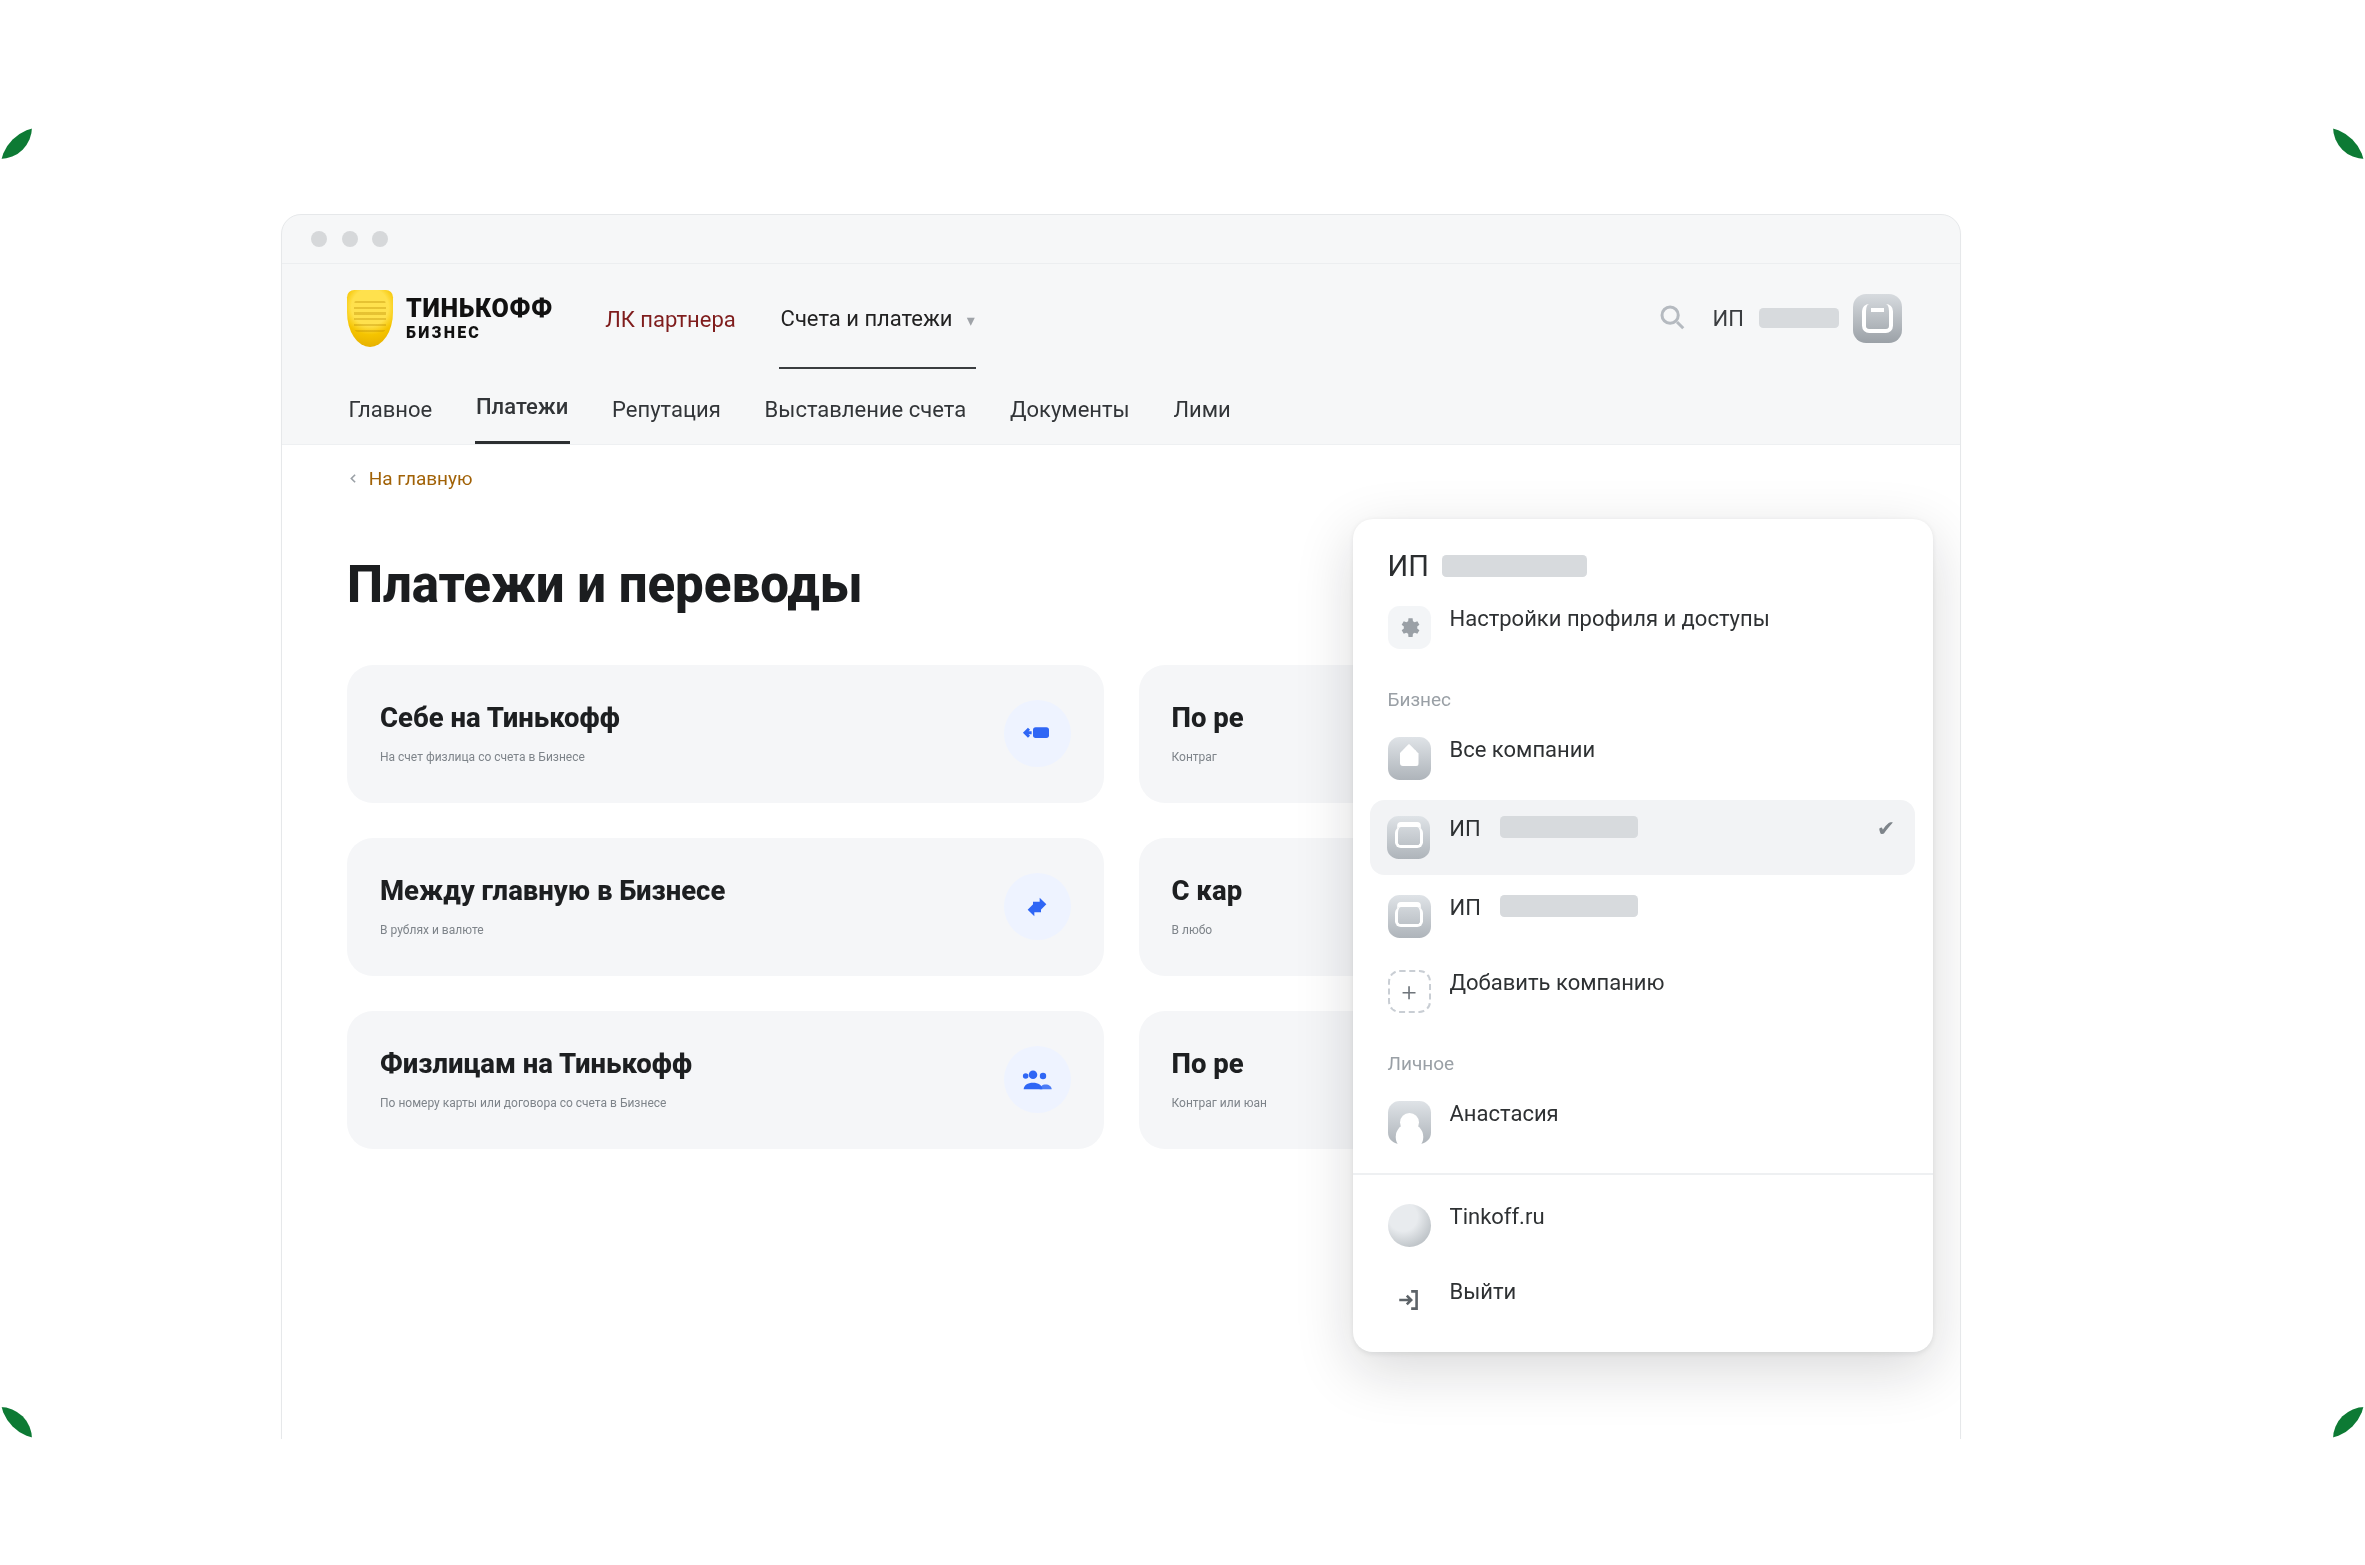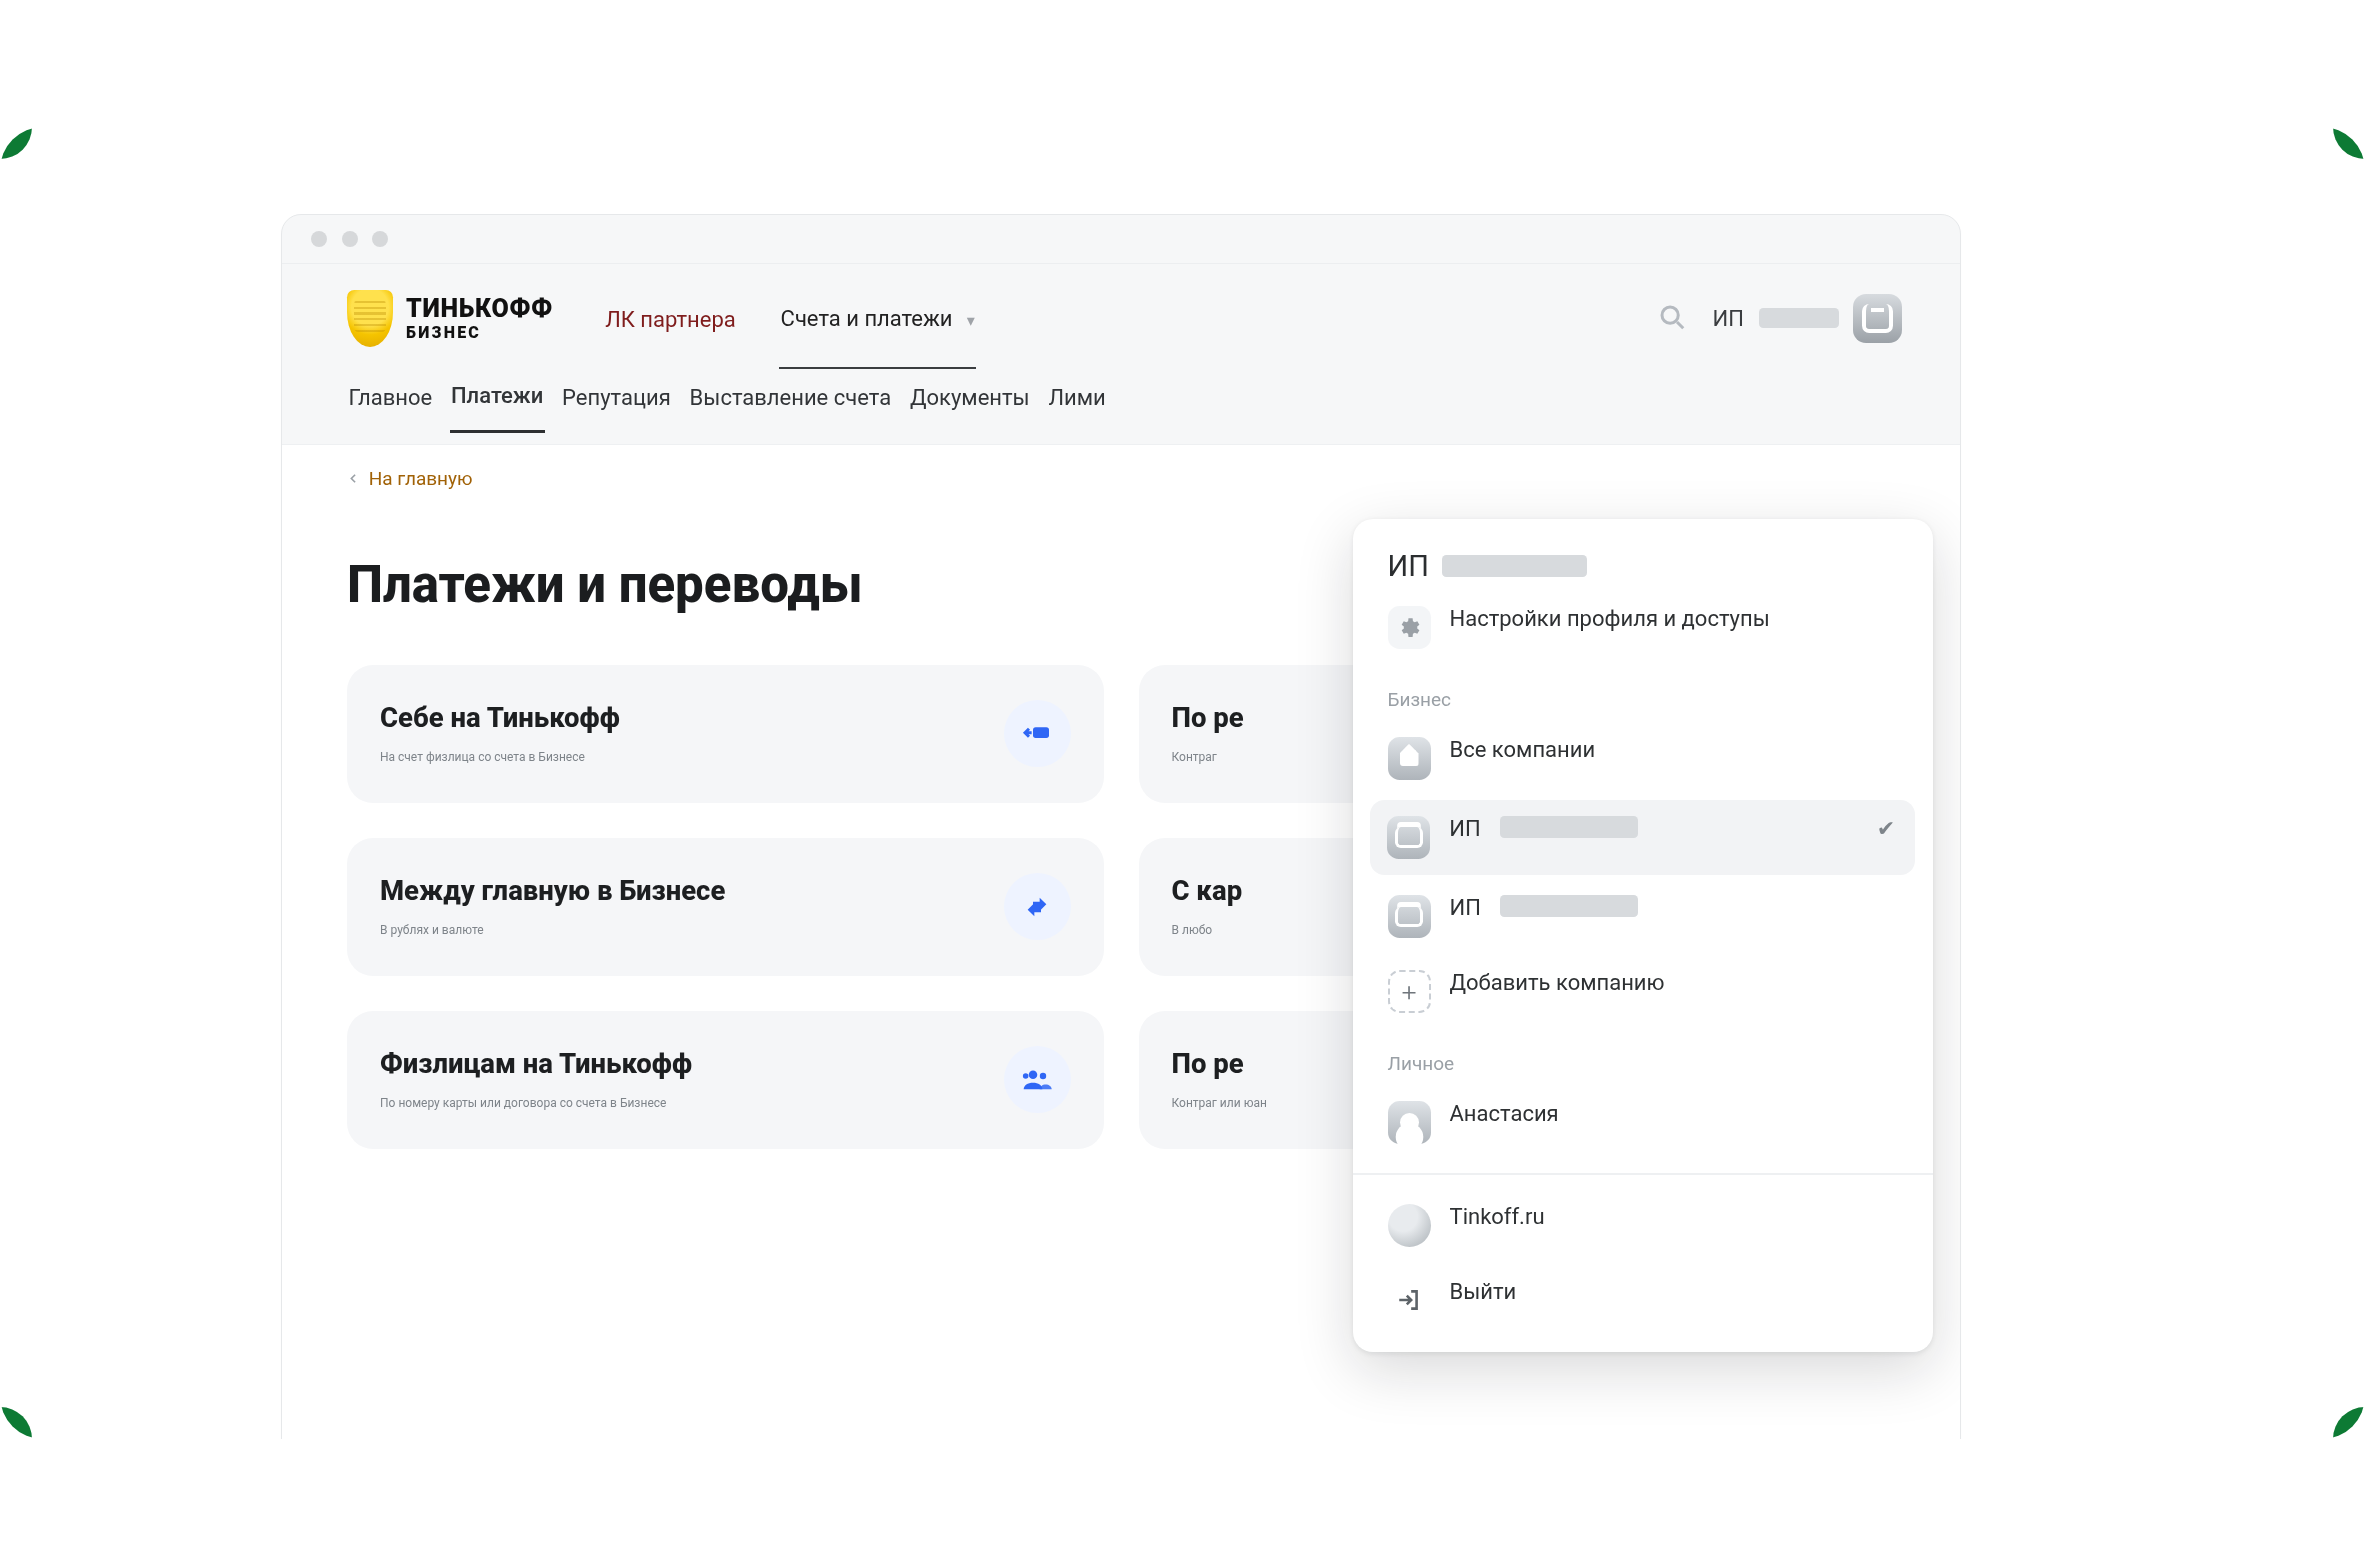--- a/index.html
+++ b/index.html
@@ -99,21 +99,21 @@
     background:linear-gradient(180deg,#d7dbdf,#9ba1a7);
     position:relative;
   }
   .user-chip .avatar::after{
     content:"";position:absolute;inset:10px 8.7px 10px 8.7px;
     border:4.3px solid #fff;border-radius:7.2px;border-top:none;
     background:linear-gradient(#fff,#fff) center 4.3px/13px 4.3px no-repeat;
   }
 
   .subnav{
-    display:flex; align-items:center; gap:16px;
+    display:flex; align-items:flex-end; gap:41px;
     padding:0 65px; height:72px; border-bottom:1.4px solid #eef0f2;
   }
   .subnav-item{ font-size:22px; color:#323538; padding:0 1.4px 22px; cursor:pointer;}
   .subnav-item.active{ border-bottom:3.6px solid #2d2f31; font-weight:500;}
 
   .content{
     background:#fff;
     padding: 22px 65px 43px;
     position:relative;
     min-height: 1160px;

